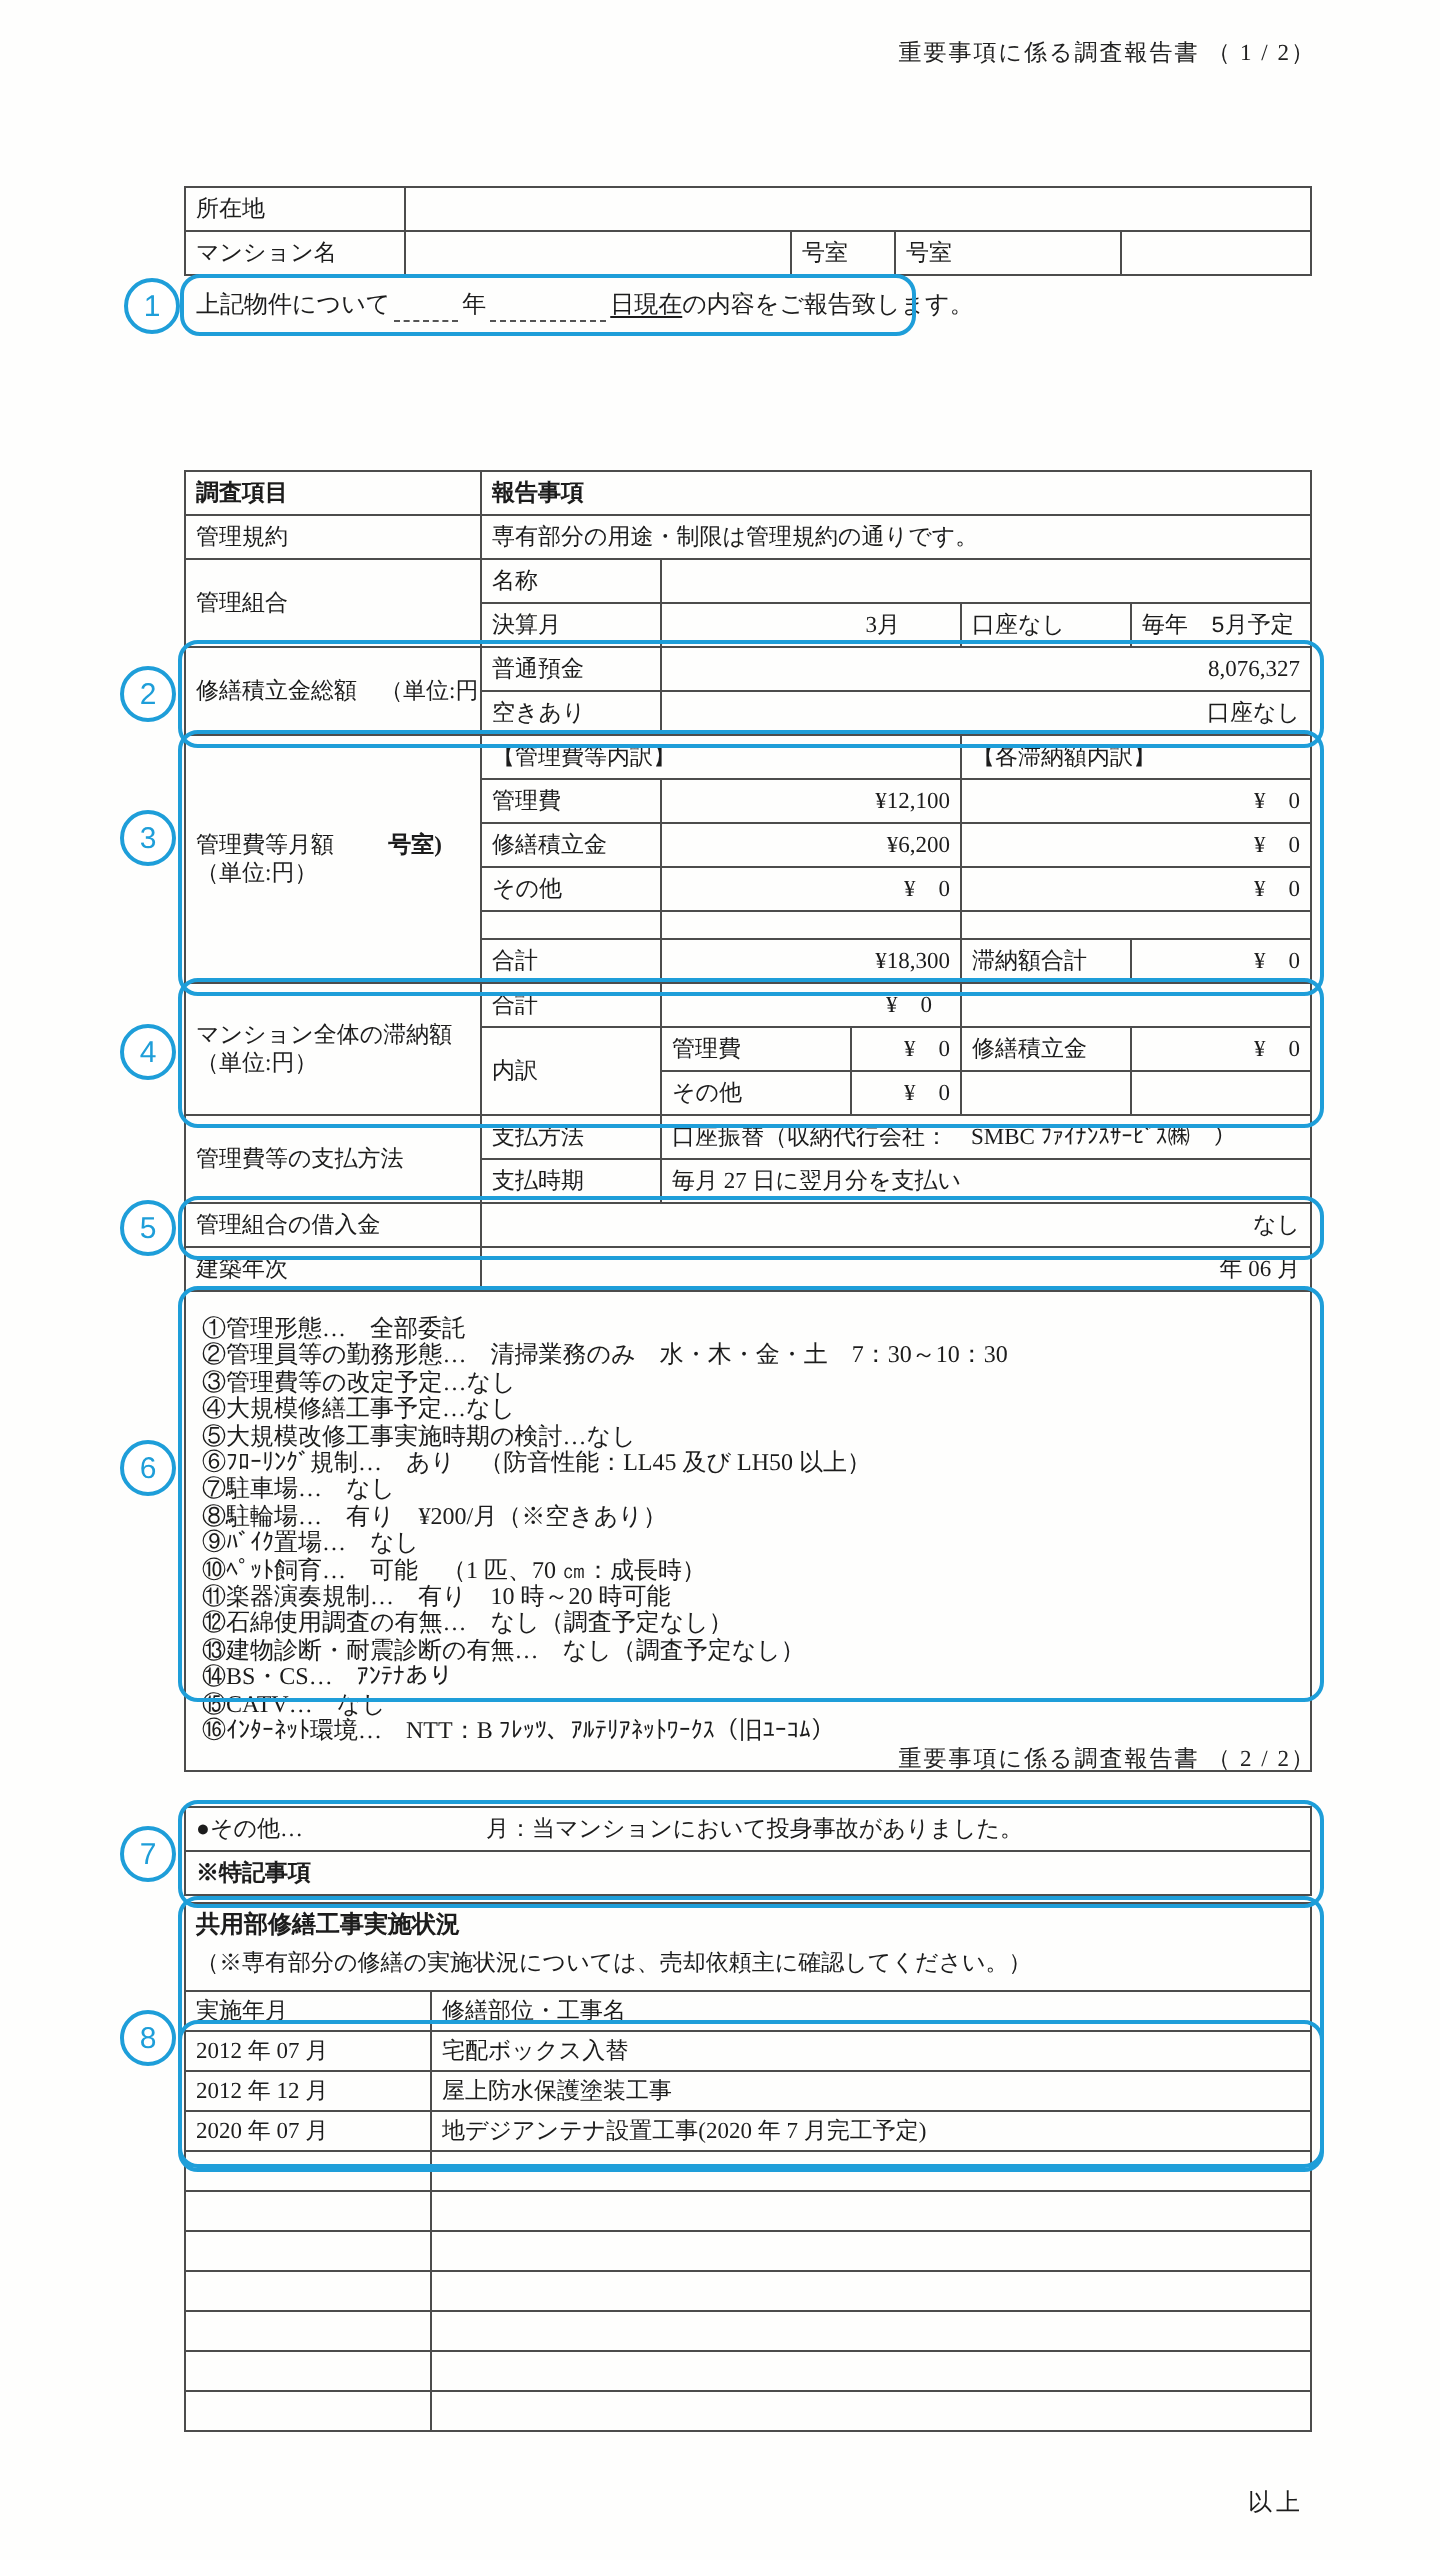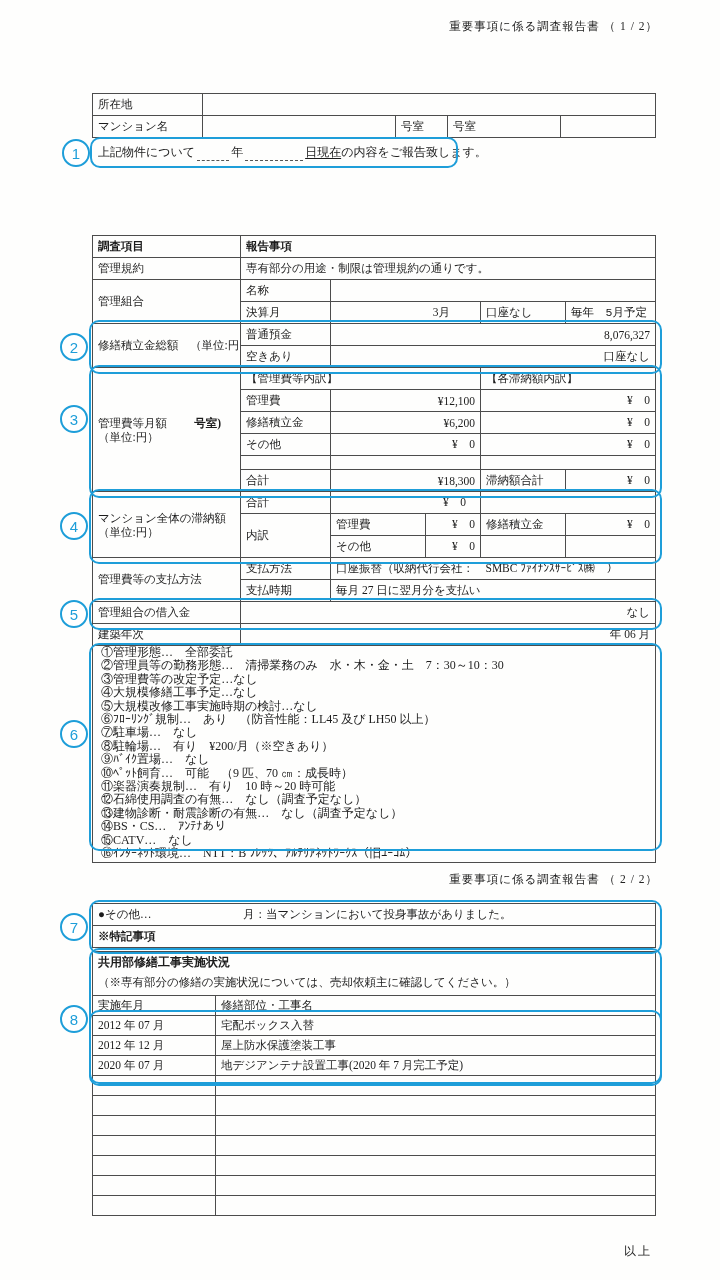--- a/index.html
+++ b/index.html
@@ -21,21 +21,21 @@
   td.r{text-align:right;}
   td.vtop{vertical-align:top;}
   .b{font-weight:bold;}
   .fs10{font-size:10.5px;}
   .pr14{padding-right:14px !important;}
   .pr30{padding-right:30px !important;}
   .lblwrap{line-height:14px;}
   .lbl-flex{display:flex;justify-content:space-between;}
   .lbl-flex .rm{margin-right:14px;font-weight:bold;}
   .lbl-right{text-align:left;padding-right:10px;}
-  .notes-cell{padding:0 8px !important;}
+  .notes-cell{padding:12px 8px !important;}
   .note-item{font-size:12px;line-height:13.4px;white-space:nowrap;}
   .note-line{position:absolute;font-size:12px;}
   .bdash{display:inline-block;height:13px;border-bottom:1.3px dashed #555;
          vertical-align:bottom;margin:0 2px;}
   .w30{width:32px;} .w55{width:58px;}
   .usolid{text-decoration:underline;text-underline-offset:2px;margin-top:34px;}
   .hl{position:absolute;border:2.5px solid #1e9ed9;border-radius:10px;pointer-events:none;}
   .circ{position:absolute;width:24px;height:24px;border:2px solid #1e9ed9;border-radius:50%;
         background:#fff;color:#1e9ed9;font-family:"Liberation Sans",sans-serif;
         font-size:15px;display:flex;align-items:center;justify-content:center;z-index:3;}
@@ -199,21 +199,21 @@
 
           <div class="note-item">①管理形態…　全部委託</div>
               <div class="note-item">②管理員等の勤務形態…　清掃業務のみ　水・木・金・土　7：30～10：30</div>
               <div class="note-item">③管理費等の改定予定…なし</div>
               <div class="note-item">④大規模修繕工事予定…なし</div>
               <div class="note-item">⑤大規模改修工事実施時期の検討…なし</div>
               <div class="note-item">⑥ﾌﾛｰﾘﾝｸﾞ規制…　あり　（防音性能：LL45 及び LH50 以上）</div>
               <div class="note-item">⑦駐車場…　なし</div>
               <div class="note-item">⑧駐輪場…　有り　¥200/月（※空きあり）</div>
               <div class="note-item">⑨ﾊﾞｲｸ置場…　なし</div>
-              <div class="note-item">⑩ﾍﾟｯﾄ飼育…　可能　（9 匹、70 ㎝：成長時）</div>
+              <div class="note-item">⑩ﾍﾟｯﾄ飼育…　可能　（1 匹、70 ㎝：成長時）</div>
               <div class="note-item">⑪楽器演奏規制…　有り　10 時～20 時可能</div>
               <div class="note-item">⑫石綿使用調査の有無…　なし（調査予定なし）</div>
               <div class="note-item">⑬建物診断・耐震診断の有無…　なし（調査予定なし）</div>
               <div class="note-item">⑭BS・CS…　ｱﾝﾃﾅあり</div>
               <div class="note-item">⑮CATV…　なし</div>
               <div class="note-item">⑯ｲﾝﾀｰﾈｯﾄ環境…　NTT：B ﾌﾚｯﾂ、ｱﾙﾃﾘｱﾈｯﾄﾜｰｸｽ（旧ﾕｰｺﾑ）</div>
             </div>
         </td>
       </tr>
     </tbody>

